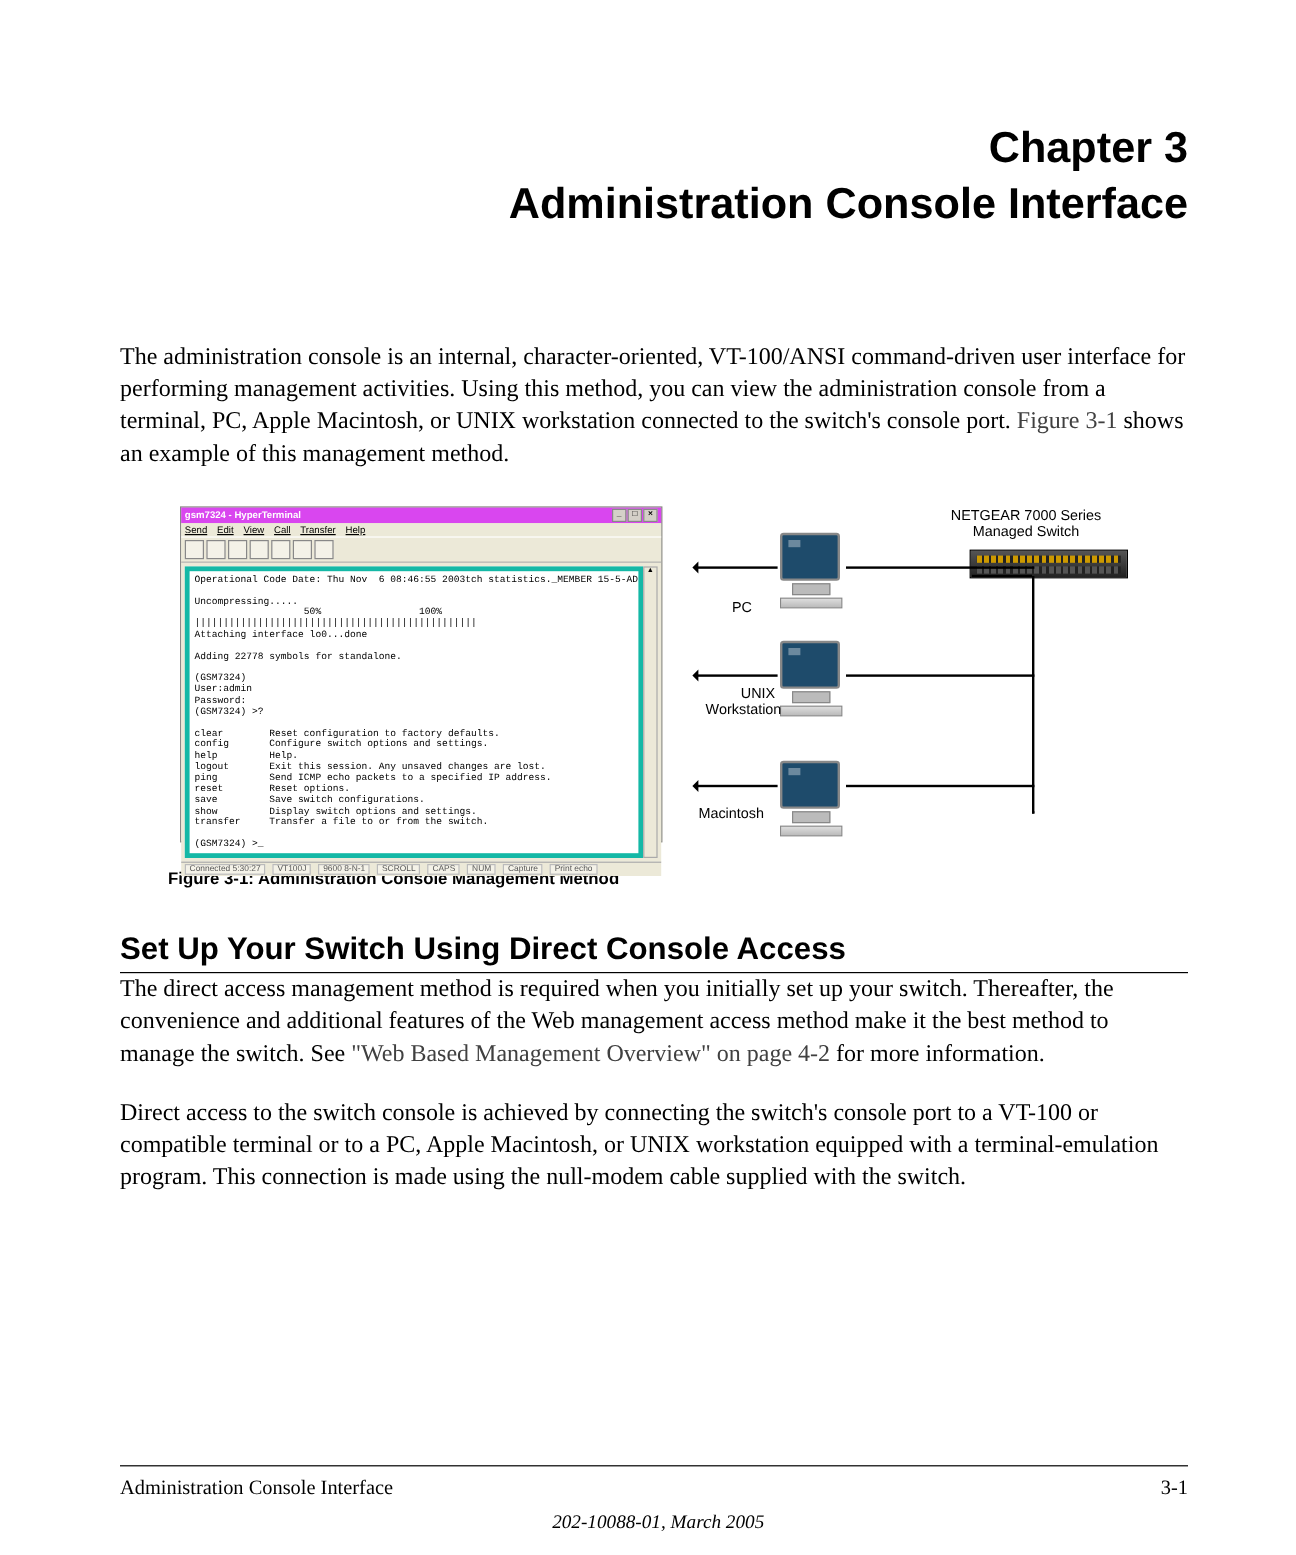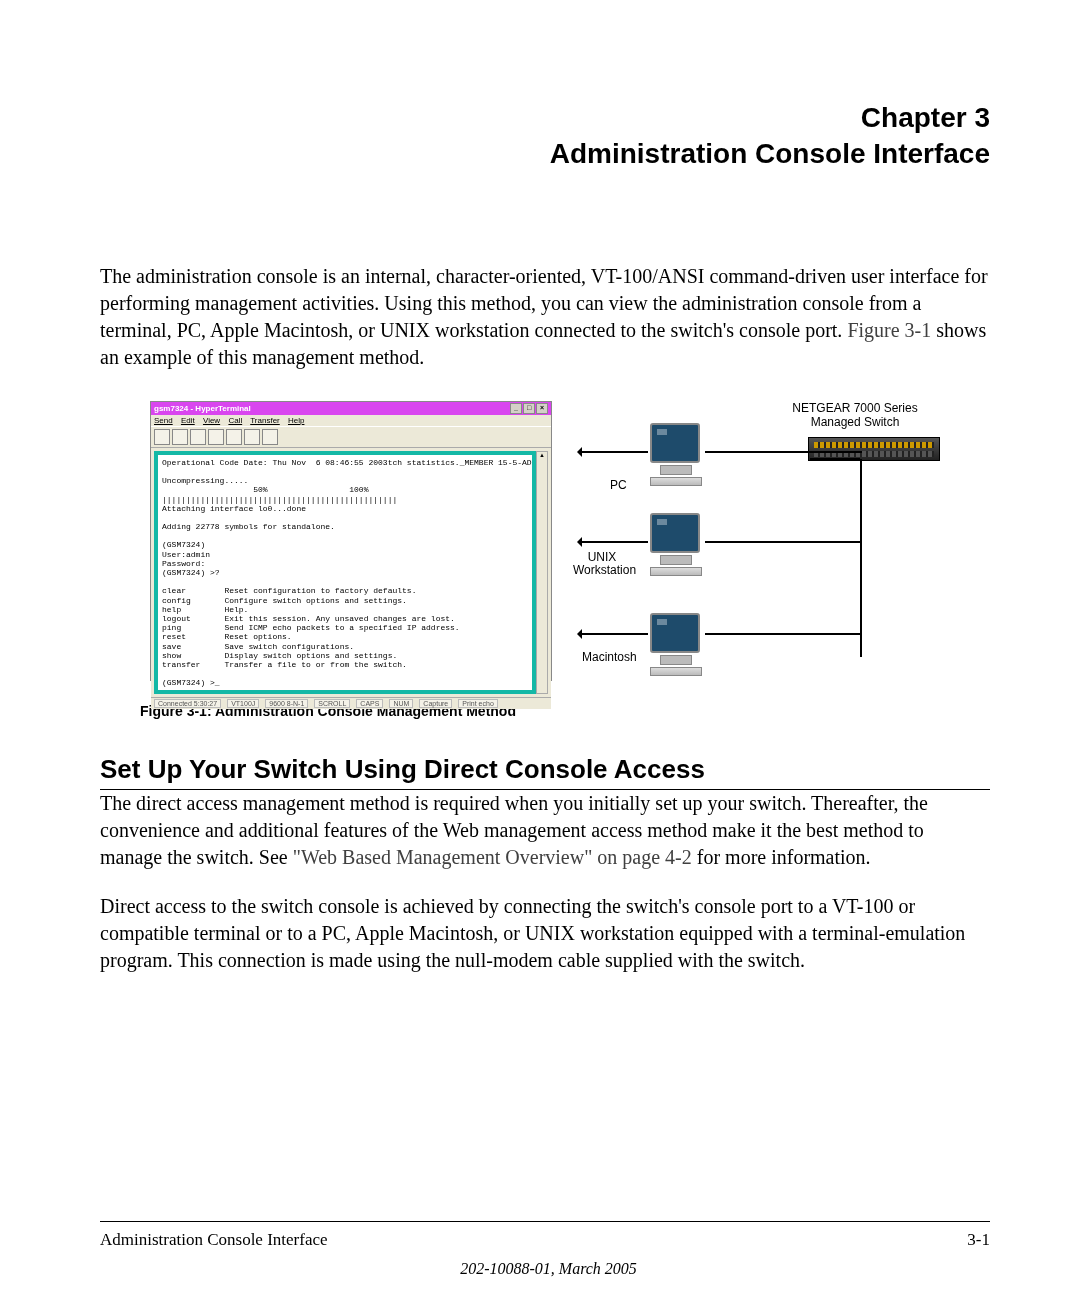--- a/index.html
+++ b/index.html
@@ -13,21 +13,21 @@
     width: 1080px;
     height: 1296px;
     box-sizing: border-box;
     padding: 100px 90px 30px 100px;
     position: relative;
   }
   .chapter-heading {
     text-align: right;
     font-family: Arial, Helvetica, sans-serif;
     font-weight: bold;
-    font-size: 28px;
+    font-size: 36px;
     line-height: 1.3;
     margin-bottom: 90px;
   }
   .intro-para {
     font-size: 20px;
     line-height: 1.35;
     margin-bottom: 30px;
   }
   .link {
     color: #404040;
@@ -290,21 +290,21 @@
       </div>
       <div class="diag-device-label" style="left:40px; top:78px;">PC</div>
       <div class="arrow-line" style="left:10px; top:50px; width:68px;"></div>
       <div class="hconn" style="left:135px; top:50px; width:157px;"></div>
 
       <div class="monitor" style="left:80px; top:112px;">
         <div class="screen"></div>
           <div class="base"></div>
           <div class="kb"></div>
       </div>
-      <div class="diag-device-label" style="left:3px; top:150px; text-align:center; width:58px;">
+      <div class="diag-device-label" style="left:18px; top:150px; text-align:right; width:58px;">
         <div>UNIX</div>
         <div>Workstation</div>
       </div>
       <div class="arrow-line" style="left:10px; top:140px; width:68px;"></div>
       <div class="hconn" style="left:135px; top:140px; width:157px;"></div>
 
       <div class="monitor" style="left:80px; top:212px;">
         <div class="screen"></div>
           <div class="base"></div>
           <div class="kb"></div>

